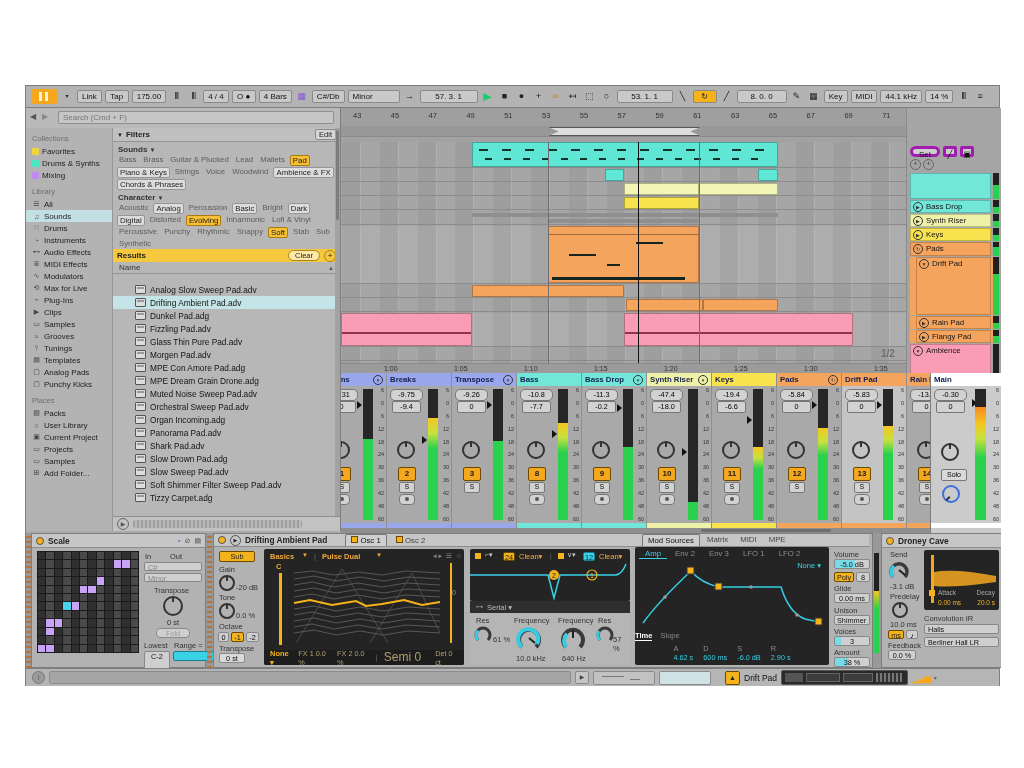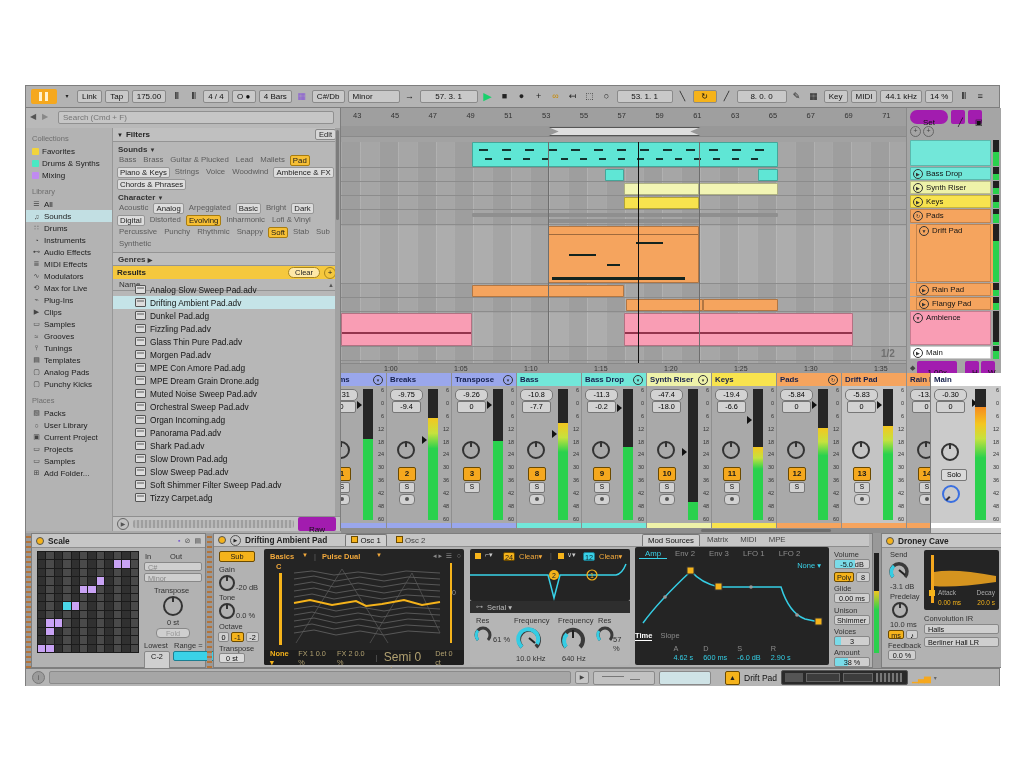--- a/index.html
+++ b/index.html
@@ -1,19 +1,19 @@
 <!DOCTYPE html>
 <html><head>
 <meta charset="utf-8">
 <style>
   html,body{margin:0;padding:0;background:#fff;width:1024px;height:768px;overflow:hidden;
     font-family:"Liberation Sans",sans-serif;-webkit-font-smoothing:antialiased;}
   .ab{position:absolute;}
   .app{position:absolute;left:25px;top:85px;width:975px;height:601px;background:#aaa;border:1px solid #7e7e7e;box-sizing:border-box;}
-  .bx{background:#cecece;border:7px solid #a21caf;border-radius:2px;font-size:8px;line-height:11px;text-align:center;color:#111;box-sizing:border-box;}
+  .bx{background:#cecece;border:3px solid #a21caf;border-radius:2px;font-size:8px;line-height:11px;text-align:center;color:#111;box-sizing:border-box;margin-top:36px;}
   
   .topbar{left:0;top:0;width:100%;height:22px;background:#b3b3b3;border-bottom:1px solid #7e7e7e;display:flex;align-items:center;gap:3px;padding:0 5px;box-sizing:border-box;}
   .tb{height:13px;min-width:24px;padding:0 4px;background:#c9c9c9;border:1px solid #8a8a8a;border-radius:2px;font-size:8px;line-height:12px;text-align:center;color:#111;box-sizing:border-box;}
   .tb.yellow{background:#f5b31b;}
   .logo{width:26px;height:15px;background:#f5a81e;border-radius:2px;position:relative;}
   .logo::before,.logo::after{content:"";position:absolute;top:3px;width:3px;height:9px;background:#fff2cf;left:8px;}
   .logo::after{left:14px;}
   .tbtn{width:14px;height:13px;font-size:9px;line-height:13px;text-align:center;color:#222;}
   .play{color:#19d06c;font-size:11px;}
   
@@ -332,39 +332,38 @@
           <span class="tag">Voice</span>
           <span class="tag">Woodwind</span>
           <span class="tag box">Ambience &amp; FX</span>
           <span class="tag box">Chords &amp; Phrases</span>
         </div>
       <div class="fgrp"><span>Character</span> <span style="font-size:6px;">▼</span></div>
       <div class="tags">
 
       <span class="tag">Acoustic</span>
           <span class="tag box">Analog</span>
-          <span class="tag">Arpeggiated</span>
+          <span class="tag">Percussion</span>
           <span class="tag box">Basic</span>
           <span class="tag">Bright</span>
           <span class="tag box">Dark</span>
           <span class="tag box">Digital</span>
           <span class="tag">Distorted</span>
           <span class="tag sel">Evolving</span>
           <span class="tag">Inharmonic</span>
           <span class="tag">Lofi &amp; Vinyl</span>
           <span class="tag">Percussive</span>
           <span class="tag">Punchy</span>
           <span class="tag">Rhythmic</span>
           <span class="tag">Snappy</span>
           <span class="tag sel">Soft</span>
           <span class="tag">Stab</span>
           <span class="tag">Sub</span>
           <span class="tag">Synthetic</span>
         </div>
-      <div class="genres"><span>Genres</span>&nbsp;<span style="font-size:6px;">▶</span></div>
       <div class="rhead">
         <span>Results</span>
         <span class="clear">Clear</span>
         <span style="width:10px;height:10px;border:1px solid #a8861e;border-radius:50%;font-weight:normal;font-size:8px;line-height:9px;text-align:center;">+</span>
       </div>
       <div class="rcol">
           <span>Name</span>
           <span style="margin-left:auto;margin-right:6px;font-size:6px;color:#555;">▲</span>
         </div>
       <div class="rlist">

